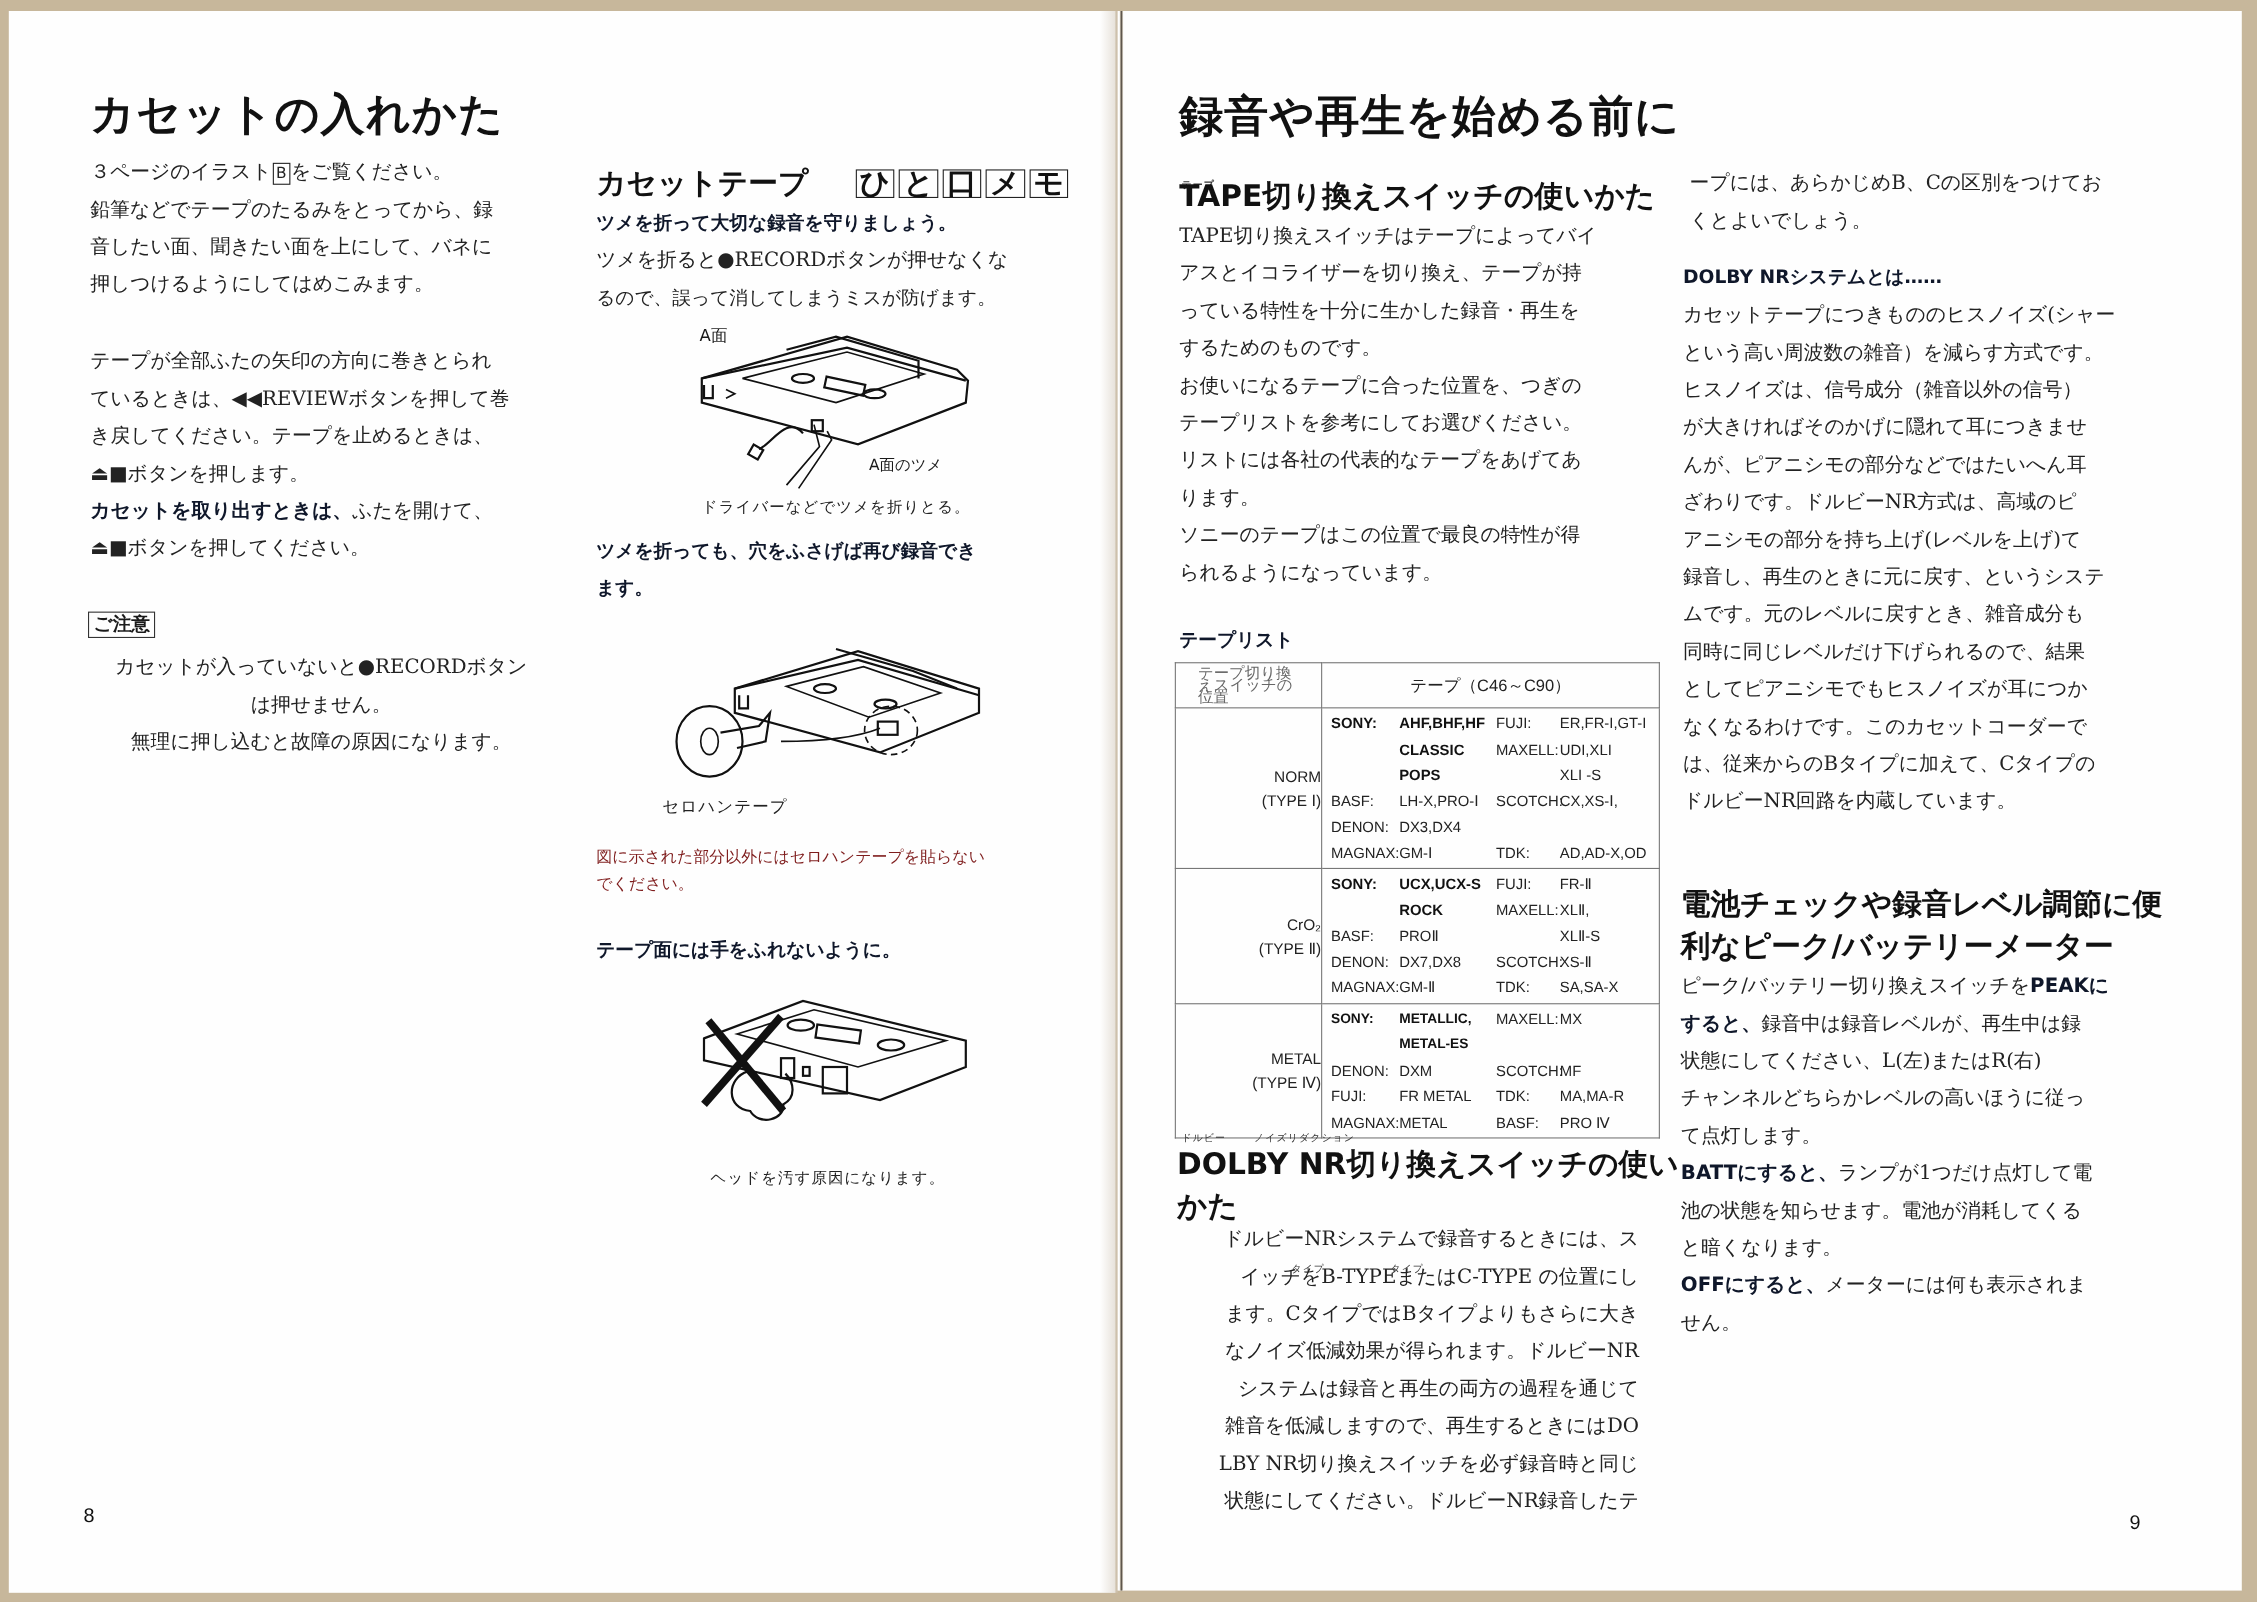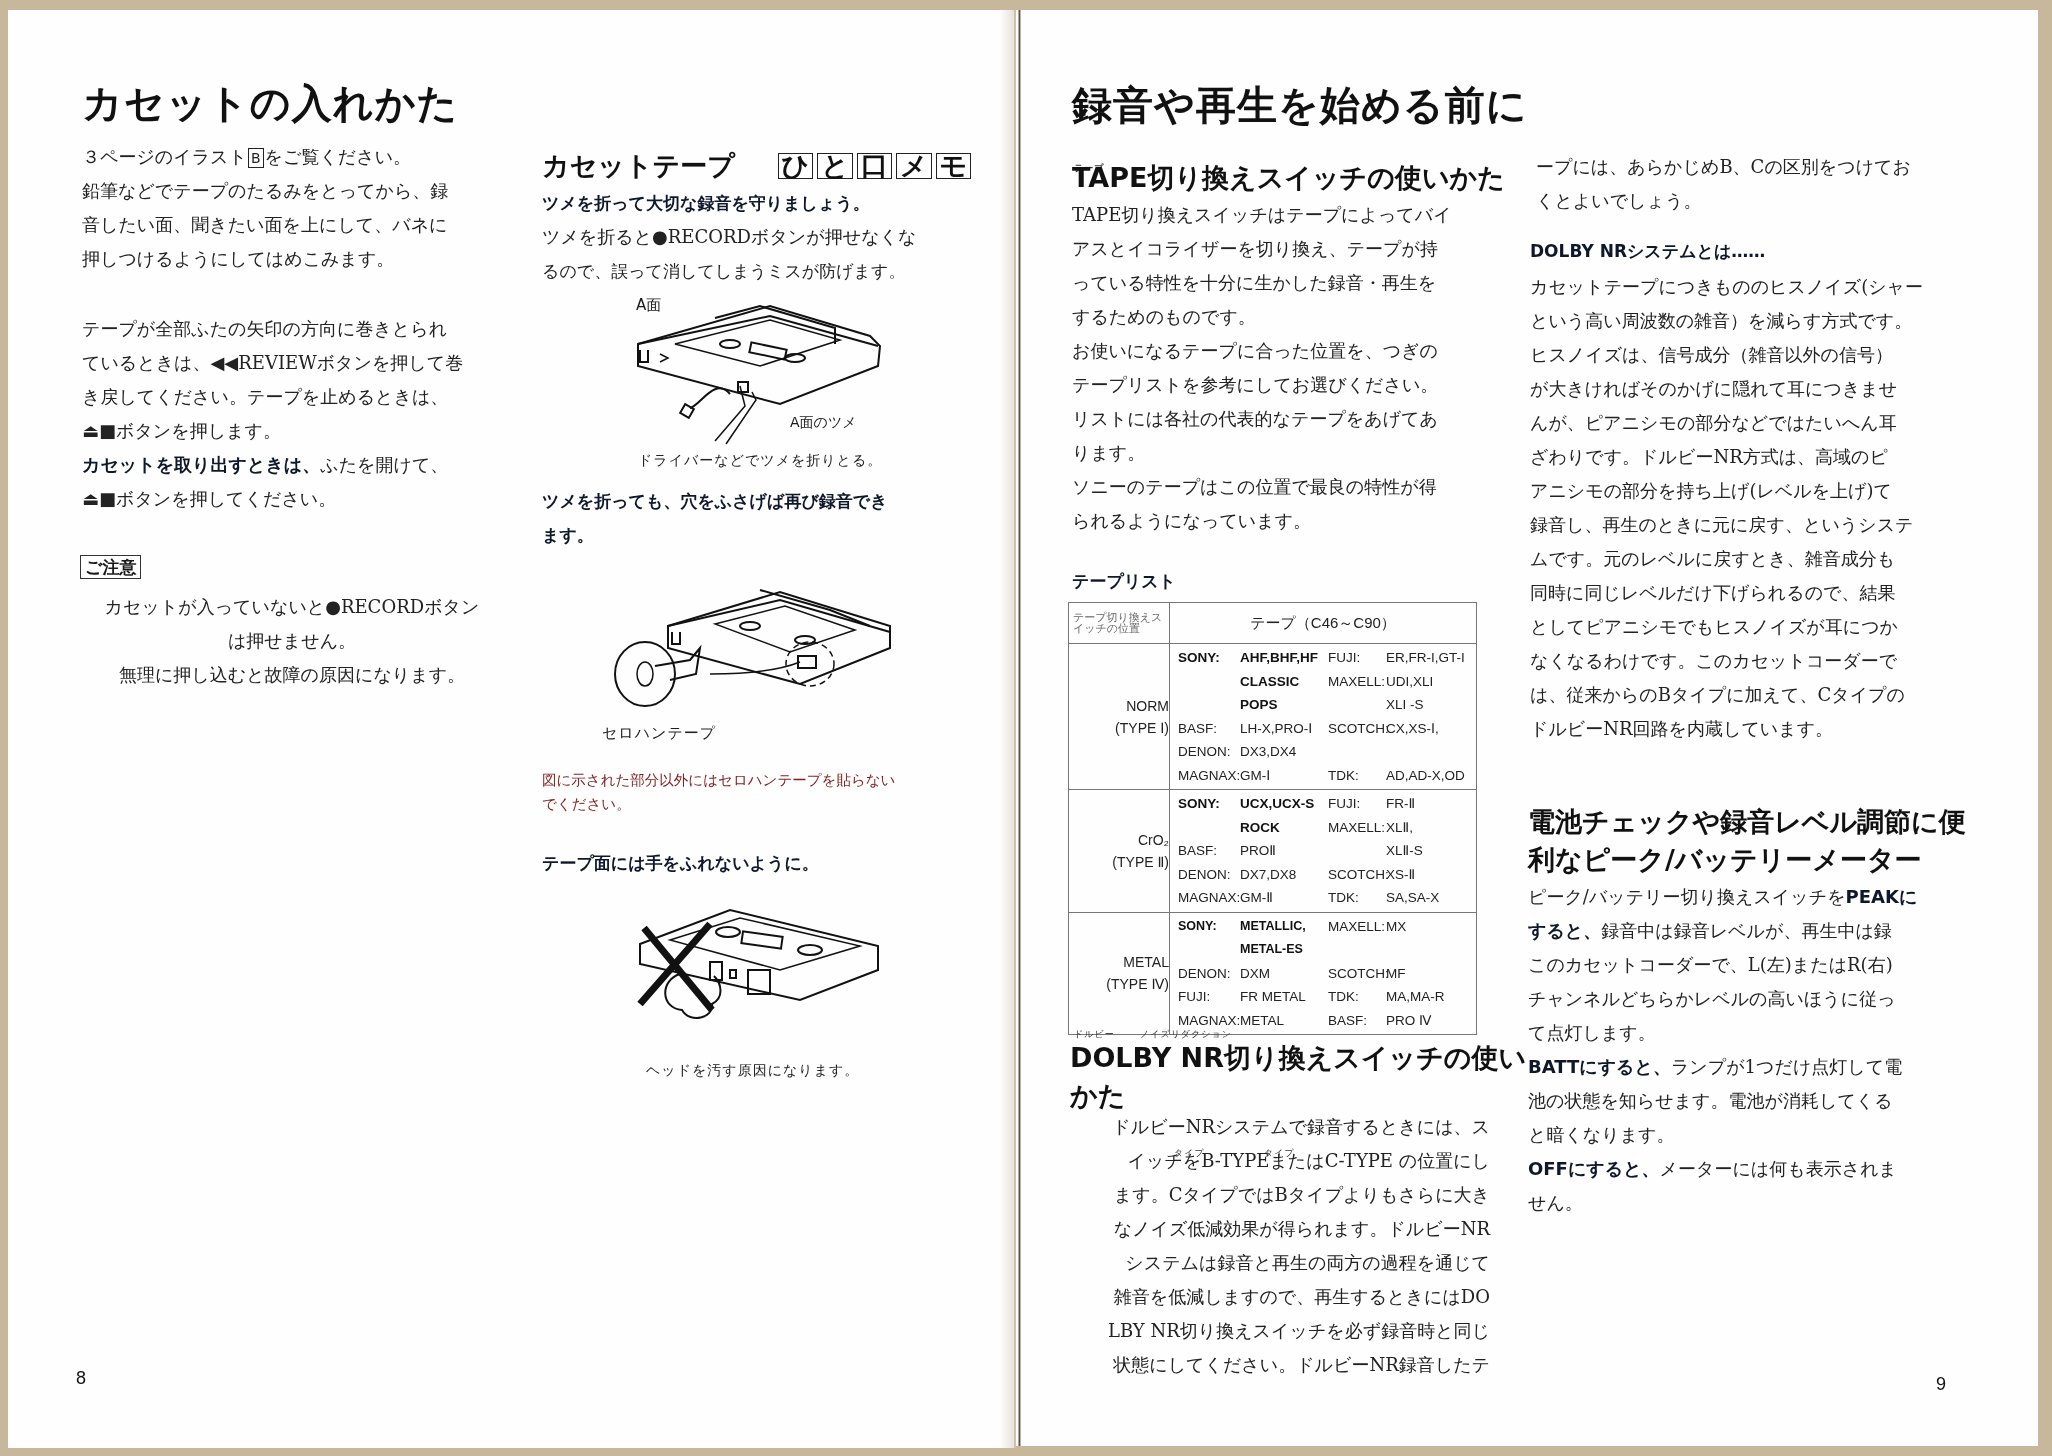--- a/index.html
+++ b/index.html
@@ -25,21 +25,21 @@
   .caption { font-family:"DejaVu Serif", serif; font-size:14px; color:#222; white-space:nowrap; letter-spacing:1px; }
   .ruby { font-family:"DejaVu Sans", sans-serif; font-size:9px; color:#333; white-space:nowrap; letter-spacing:1px; }
   .boxed { display:inline-block; border:1.5px solid #222; padding:0 3px; margin-right:4px; line-height:24px; }
   .caution { border:1.5px solid #333; padding:1px 4px; font-family:"DejaVu Sans", sans-serif; font-weight:bold; font-size:17px; }
   .pagenum { font-family:"Liberation Sans", sans-serif; font-size:18px; color:#111; }
 
   
   table.tape { border-collapse:collapse; font-family:"Liberation Sans", sans-serif; font-size:13.5px; color:#222; }
   table.tape td { border:1px solid #777; vertical-align:middle; padding:0; }
   table.tape td.pos { width:100px; text-align:right; font-size:14px; line-height:22px; }
-  table.tape td.hdrpos { font-family:"DejaVu Serif", serif; font-size:11px; color:#666; line-height:11px; padding:3px 4px; text-align:left; }
+  table.tape td.hdrpos { font-family:"DejaVu Serif", serif; font-size:14px; color:#666; line-height:11px; padding:3px 20px; text-align:left; }
   table.tape td.hdrtape { text-align:center; font-size:15px; height:40px; }
   .grid { display:grid; grid-template-columns:62px 88px 58px 80px; padding:2px 8px 2px 8px; row-gap:0; }
   .grid span { line-height:23.5px; white-space:nowrap; }
   .grid .b { font-weight:bold; color:#111; }
   .grid .sm { font-size:12.5px; }
 </style>
 </head>
 <body>
 
 <div class="page left"></div>
@@ -331,21 +331,21 @@
   <span class="ln">は、従来からのBタイプに加えて、Cタイプの</span>
   <span class="ln">ドルビーNR回路を内蔵しています。</span>
 </div>
 
 <div class="abs h2" style="left:1528px;top:804px;">電池チェックや録音レベル調節に便</div>
 <div class="abs h2" style="left:1528px;top:842px;">利なピーク/バッテリーメーター</div>
 
 <div class="abs body" style="left:1528px;top:880px;width:440px;">
   <span class="ln"><span>ピーク/バッテリー切り換えスイッチを</span><b>PEAKに</b></span>
   <span class="ln"><b>すると、</b><span>録音中は録音レベルが、再生中は録</span></span>
-  <span class="ln">このカセットコーダーで、L(左)またはR(右)</span>
+  <span class="ln">状態にしてください、L(左)またはR(右)</span>
   <span class="ln">チャンネルどちらかレベルの高いほうに従っ</span>
   <span class="ln">て点灯します。</span>
   <span class="ln"><b>BATTにすると、</b><span>ランプが1つだけ点灯して電</span></span>
   <span class="ln">池の状態を知らせます。電池が消耗してくる</span>
   <span class="ln">と暗くなります。</span>
   <span class="ln"><b>OFFにすると、</b><span>メーターには何も表示されま</span></span>
   <span class="ln">せん。</span>
 </div>
 
 <div class="abs pagenum" style="left:1936px;top:1374px;">9</div>

